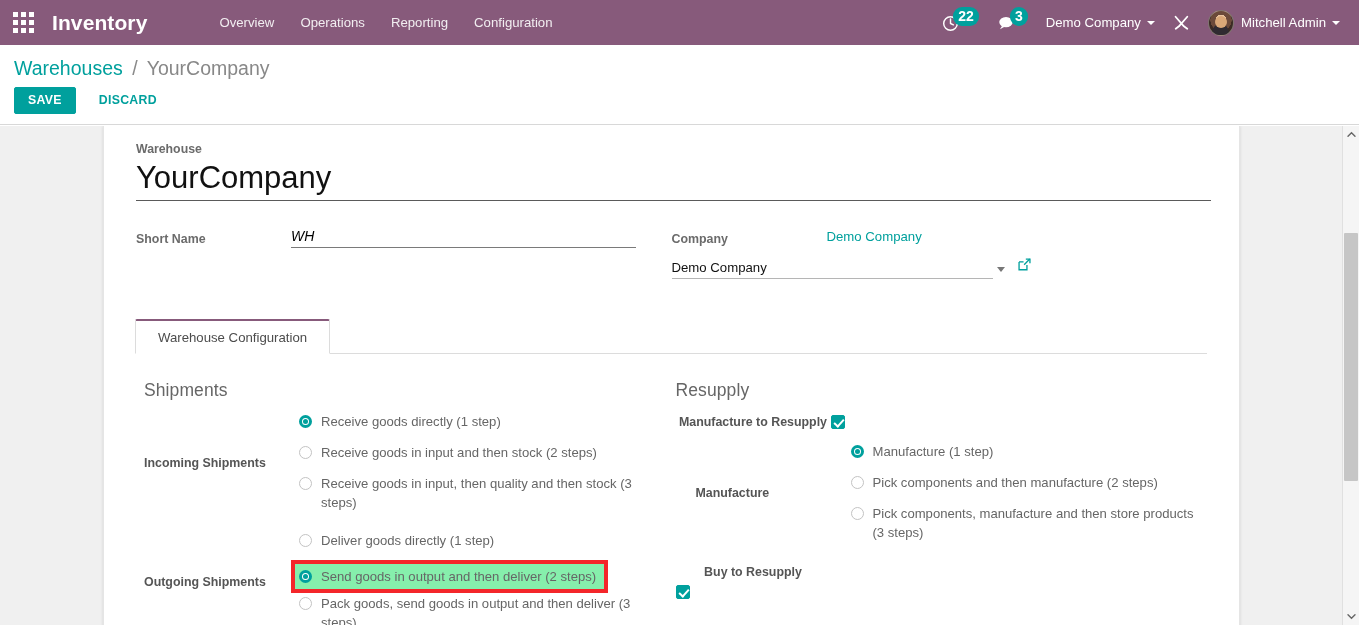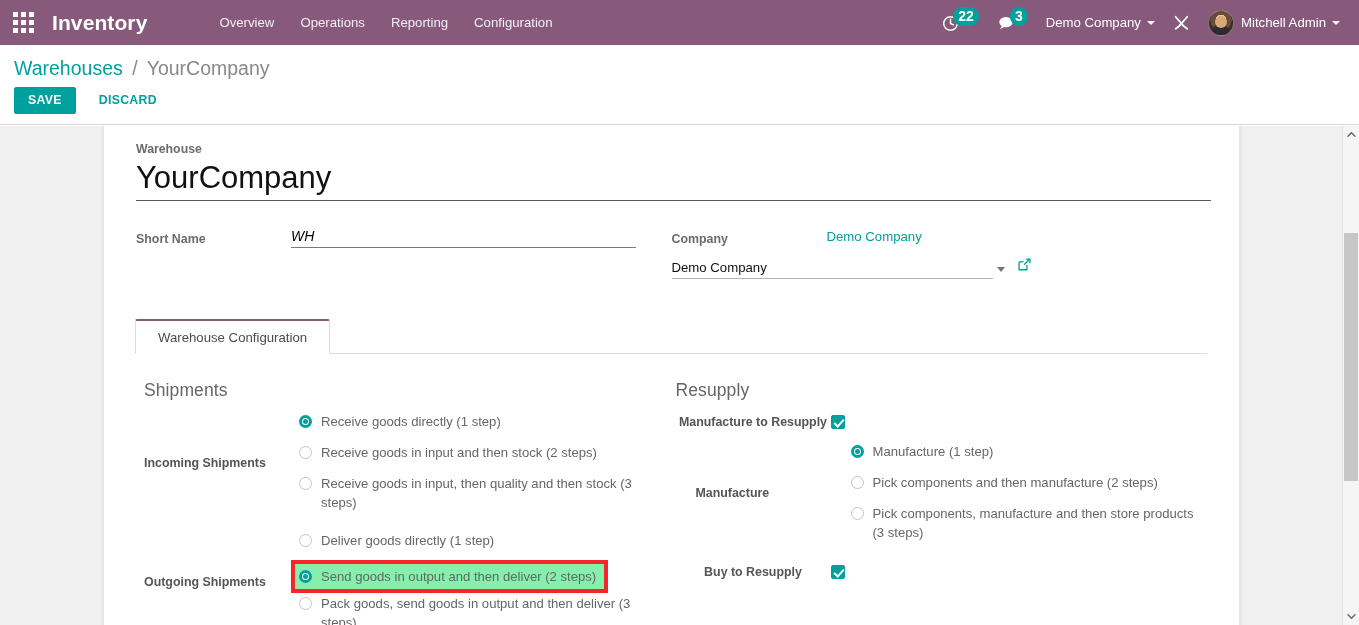--- a/index.html
+++ b/index.html
@@ -469,21 +469,21 @@
                     <span class="rad"></span>
                     <span class="rtext">Pick components and then manufacture (2 steps)</span>
                   </label>
                   <label class="radio-item">
                     <span class="rad"></span>
                     <span class="rtext">Pick components, manufacture and then store products (3 steps)</span>
                   </label>
                 </div>
               </div>
 
-              <div class="chk-row" style="margin-top:20px;">
+              <div class="chk-row" style="margin-top:20px;flex-direction:column;">
                 <div class="clbl">Buy to Resupply</div>
                 <span class="chkbox"></span>
               </div>
             </div>
 
           </div>
         </div>
       </div>
 
     </div>

